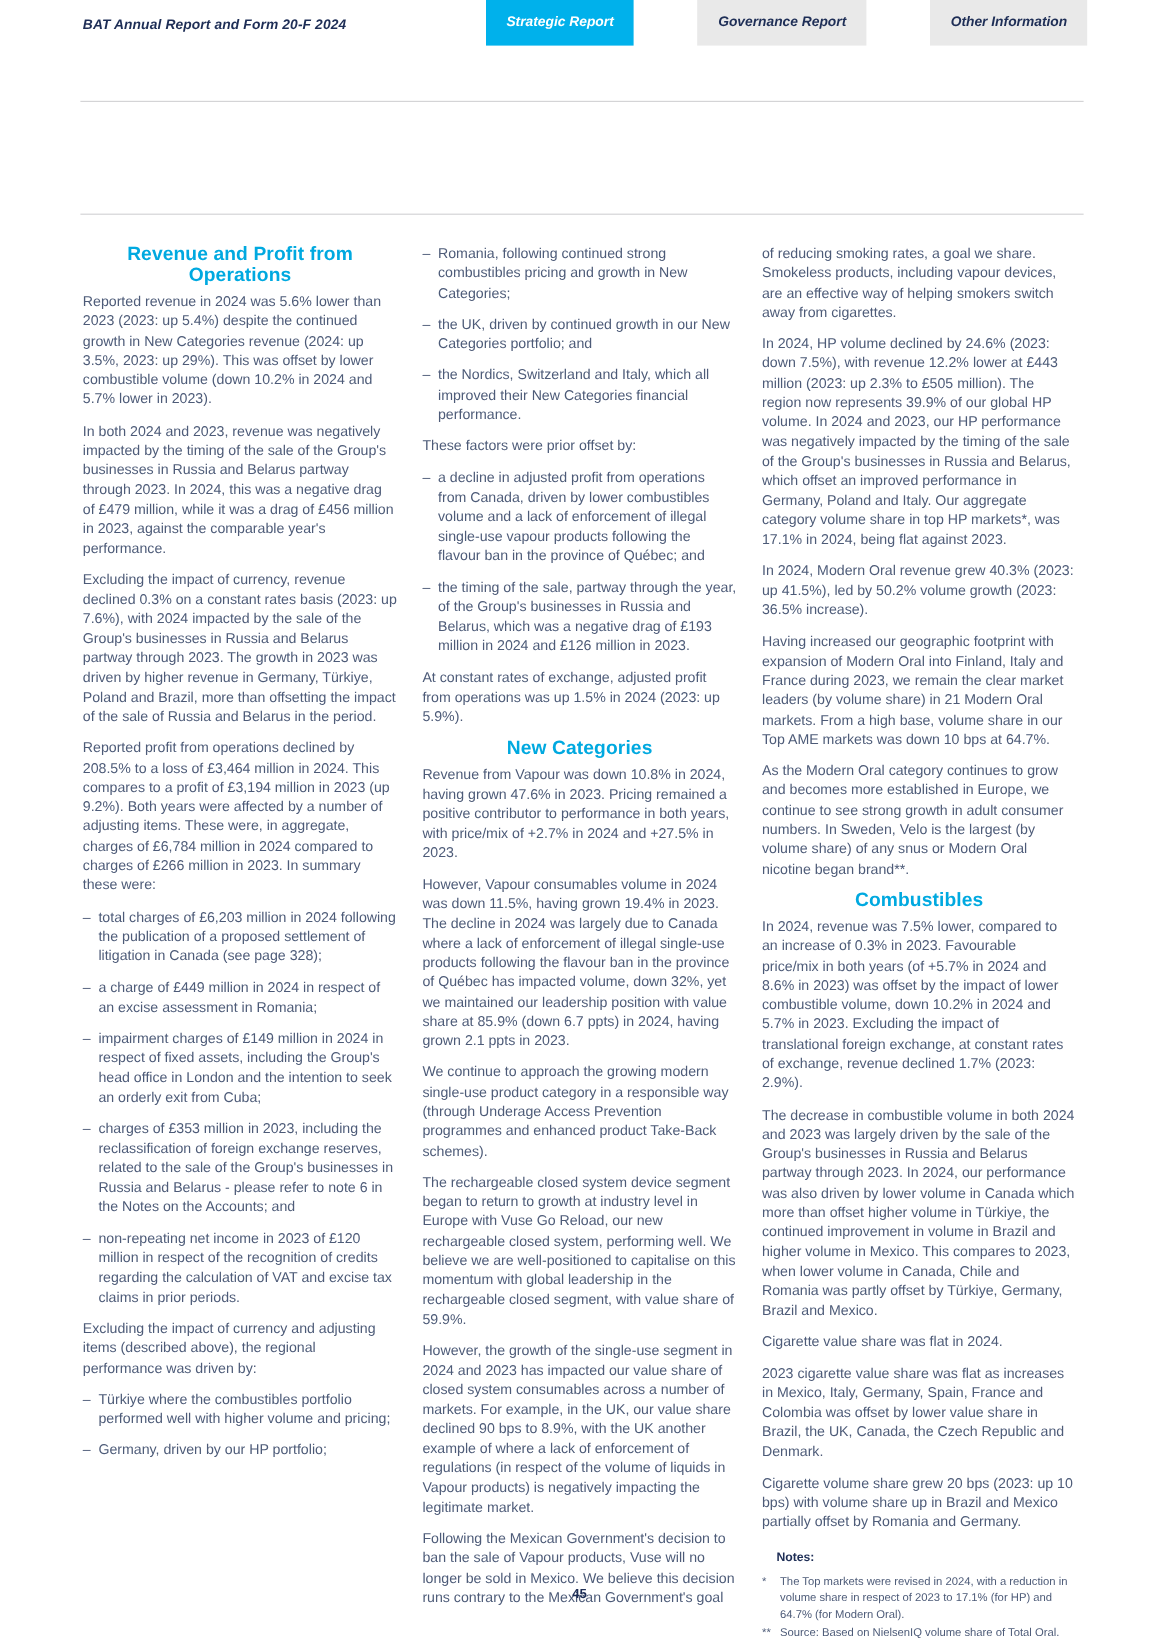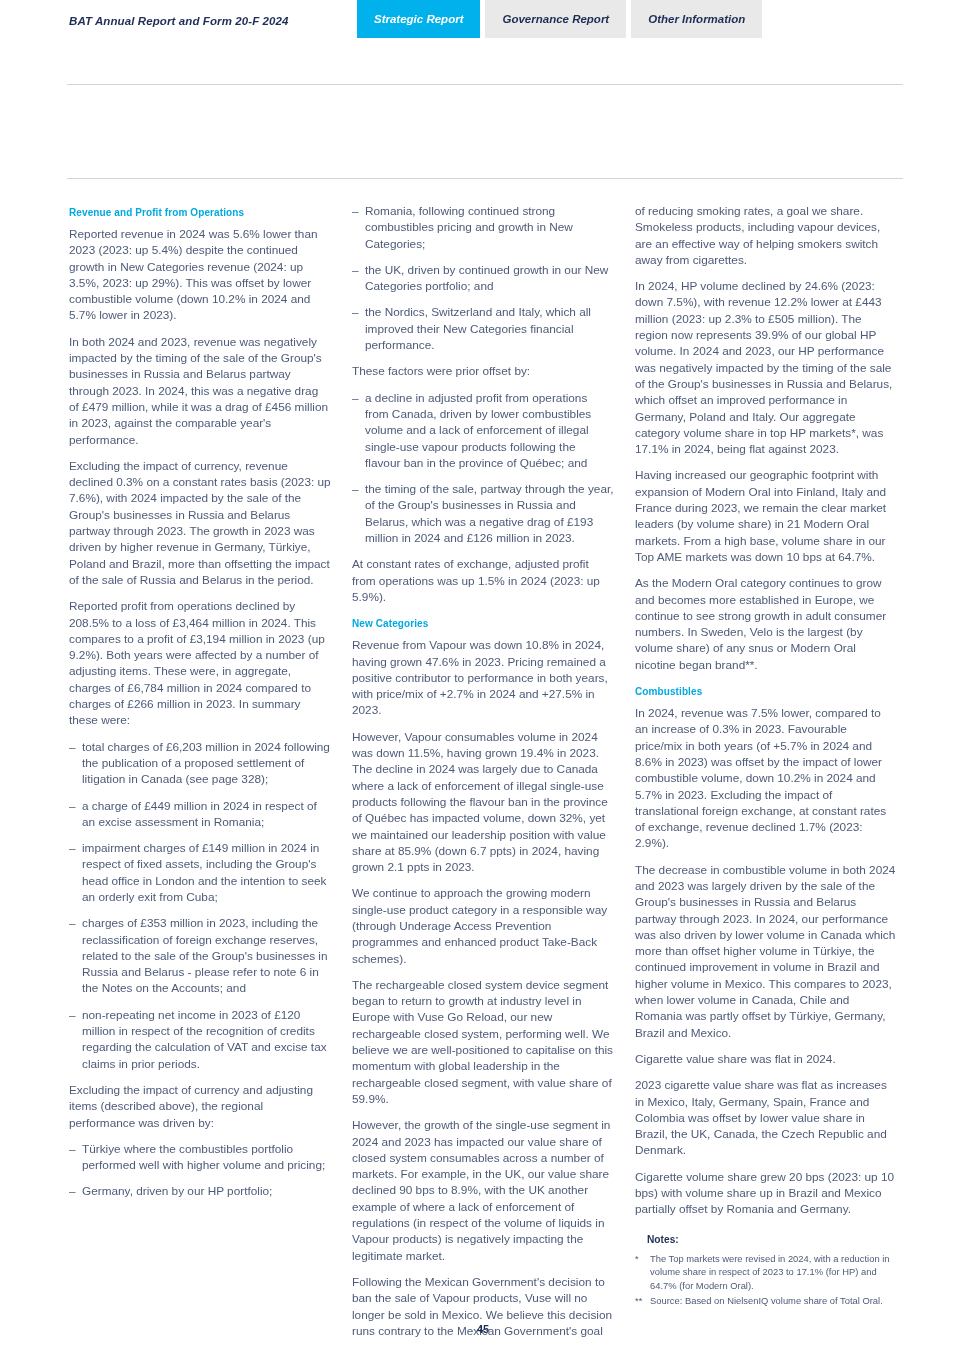--- a/index.html
+++ b/index.html
@@ -17,36 +17,37 @@
   .report-title {
     position: absolute; left: 69px; top: 15px;
     font-size: 11.5px; font-weight: bold; color: #1e2e56; letter-spacing: .1px;
   }
   .tabs { position: absolute; left: 357px; top: 0; display: flex; gap: 5px; }
   .tab {
     height: 38px; display: flex; align-items: center; justify-content: center;
     background: #e9e9e9; color: #1e2e56;
     font-size: 11.5px; font-weight: bold; padding: 0 17px; cursor: pointer;
     white-space: nowrap;
+    margin-left: 48px;
   }
   .tab.active { background: #00b1eb; color: #ffffff; }
 
   .rule { position: absolute; left: 67px; right: 63px; border-top: 1px solid #d4d4d6; }
   .rule-1 { top: 84px; }
   .rule-2 { top: 178px; }
 
   
   .columns {
     position: absolute; top: 203px; left: 69px; width: 828px;
     display: grid; grid-template-columns: repeat(3, 262px); column-gap: 21px;
   }
   .col { font-size: 11.8px; line-height: 16.3px; }
   .col h3 {
-    color: #00a9e0; font-size: 10px; line-height: 17px;
-    font-weight: bold; margin: 1px 0 5px 0; letter-spacing: .1px;
+    color: #00a9e0; font-size: 16px; line-height: 17px;
+    font-weight: bold; margin: 1px 0 5px 0; letter-spacing: .1px; text-align: center;
   }
   .col p { margin: 0 0 10px 0; }
   .bullets { margin: 0 0 0 0; }
   .bullet { display: flex; margin: 0 0 10px 0; }
   .bullet .dash { width: 13px; flex: 0 0 13px; }
   .bullet .btext { flex: 1; }
 
   .notes-title {
     color: #1e2e56; font-weight: bold; font-size: 10.2px; margin: 14px 0 4px 12px;
   }
@@ -149,20 +150,21 @@
         <p>Revenue from Vapour was down 10.8% in 2024, having grown 47.6% in 2023. Pricing remained a positive contributor to performance in both years, with price/mix of +2.7% in 2024 and +27.5% in 2023.</p>
         <p>However, Vapour consumables volume in 2024 was down 11.5%, having grown 19.4% in 2023. The decline in 2024 was largely due to Canada where a lack of enforcement of illegal single-use products following the flavour ban in the province of Québec has impacted volume, down 32%, yet we maintained our leadership position with value share at 85.9% (down 6.7 ppts) in 2024, having grown 2.1 ppts in 2023.</p>
         <p>We continue to approach the growing modern single-use product category in a responsible way (through Underage Access Prevention programmes and enhanced product Take-Back schemes).</p>
         <p>The rechargeable closed system device segment began to return to growth at industry level in Europe with Vuse Go Reload, our new rechargeable closed system, performing well. We believe we are well-positioned to capitalise on this momentum with global leadership in the rechargeable closed segment, with value share of 59.9%.</p>
         <p>However, the growth of the single-use segment in 2024 and 2023 has impacted our value share of closed system consumables across a number of markets. For example, in the UK, our value share declined 90 bps to 8.9%, with the UK another example of where a lack of enforcement of regulations (in respect of the volume of liquids in Vapour products) is negatively impacting the legitimate market.</p>
         <p>Following the Mexican Government's decision to ban the sale of Vapour products, Vuse will no longer be sold in Mexico. We believe this decision runs contrary to the Mexican Government's goal</p>
       </div>
       <div class="col">
         <p>of reducing smoking rates, a goal we share. Smokeless products, including vapour devices, are an effective way of helping smokers switch away from cigarettes.</p>
         <p>In 2024, HP volume declined by 24.6% (2023: down 7.5%), with revenue 12.2% lower at £443 million (2023: up 2.3% to £505 million). The region now represents 39.9% of our global HP volume. In 2024 and 2023, our HP performance was negatively impacted by the timing of the sale of the Group's businesses in Russia and Belarus, which offset an improved performance in Germany, Poland and Italy. Our aggregate category volume share in top HP markets*, was 17.1% in 2024, being flat against 2023.</p>
+        <p>In 2024, Modern Oral revenue grew 40.3% (2023: up 41.5%), led by 50.2% volume growth (2023: 36.5% increase).</p>
         <p>Having increased our geographic footprint with expansion of Modern Oral into Finland, Italy and France during 2023, we remain the clear market leaders (by volume share) in 21 Modern Oral markets. From a high base, volume share in our Top AME markets was down 10 bps at 64.7%.</p>
         <p>As the Modern Oral category continues to grow and becomes more established in Europe, we continue to see strong growth in adult consumer numbers. In Sweden, Velo is the largest (by volume share) of any snus or Modern Oral nicotine began brand**.</p>
         <h3>Combustibles</h3>
         <p>In 2024, revenue was 7.5% lower, compared to an increase of 0.3% in 2023. Favourable price/mix in both years (of +5.7% in 2024 and 8.6% in 2023) was offset by the impact of lower combustible volume, down 10.2% in 2024 and 5.7% in 2023. Excluding the impact of translational foreign exchange, at constant rates of exchange, revenue declined 1.7% (2023: 2.9%).</p>
         <p>The decrease in combustible volume in both 2024 and 2023 was largely driven by the sale of the Group's businesses in Russia and Belarus partway through 2023. In 2024, our performance was also driven by lower volume in Canada which more than offset higher volume in Türkiye, the continued improvement in volume in Brazil and higher volume in Mexico. This compares to 2023, when lower volume in Canada, Chile and Romania was partly offset by Türkiye, Germany, Brazil and Mexico.</p>
         <p>Cigarette value share was flat in 2024.</p>
         <p>2023 cigarette value share was flat as increases in Mexico, Italy, Germany, Spain, France and Colombia was offset by lower value share in Brazil, the UK, Canada, the Czech Republic and Denmark.</p>
         <p>Cigarette volume share grew 20 bps (2023: up 10 bps) with volume share up in Brazil and Mexico partially offset by Romania and Germany.</p>
         <div class="notes-title">Notes:</div>
         <div class="footnote">

